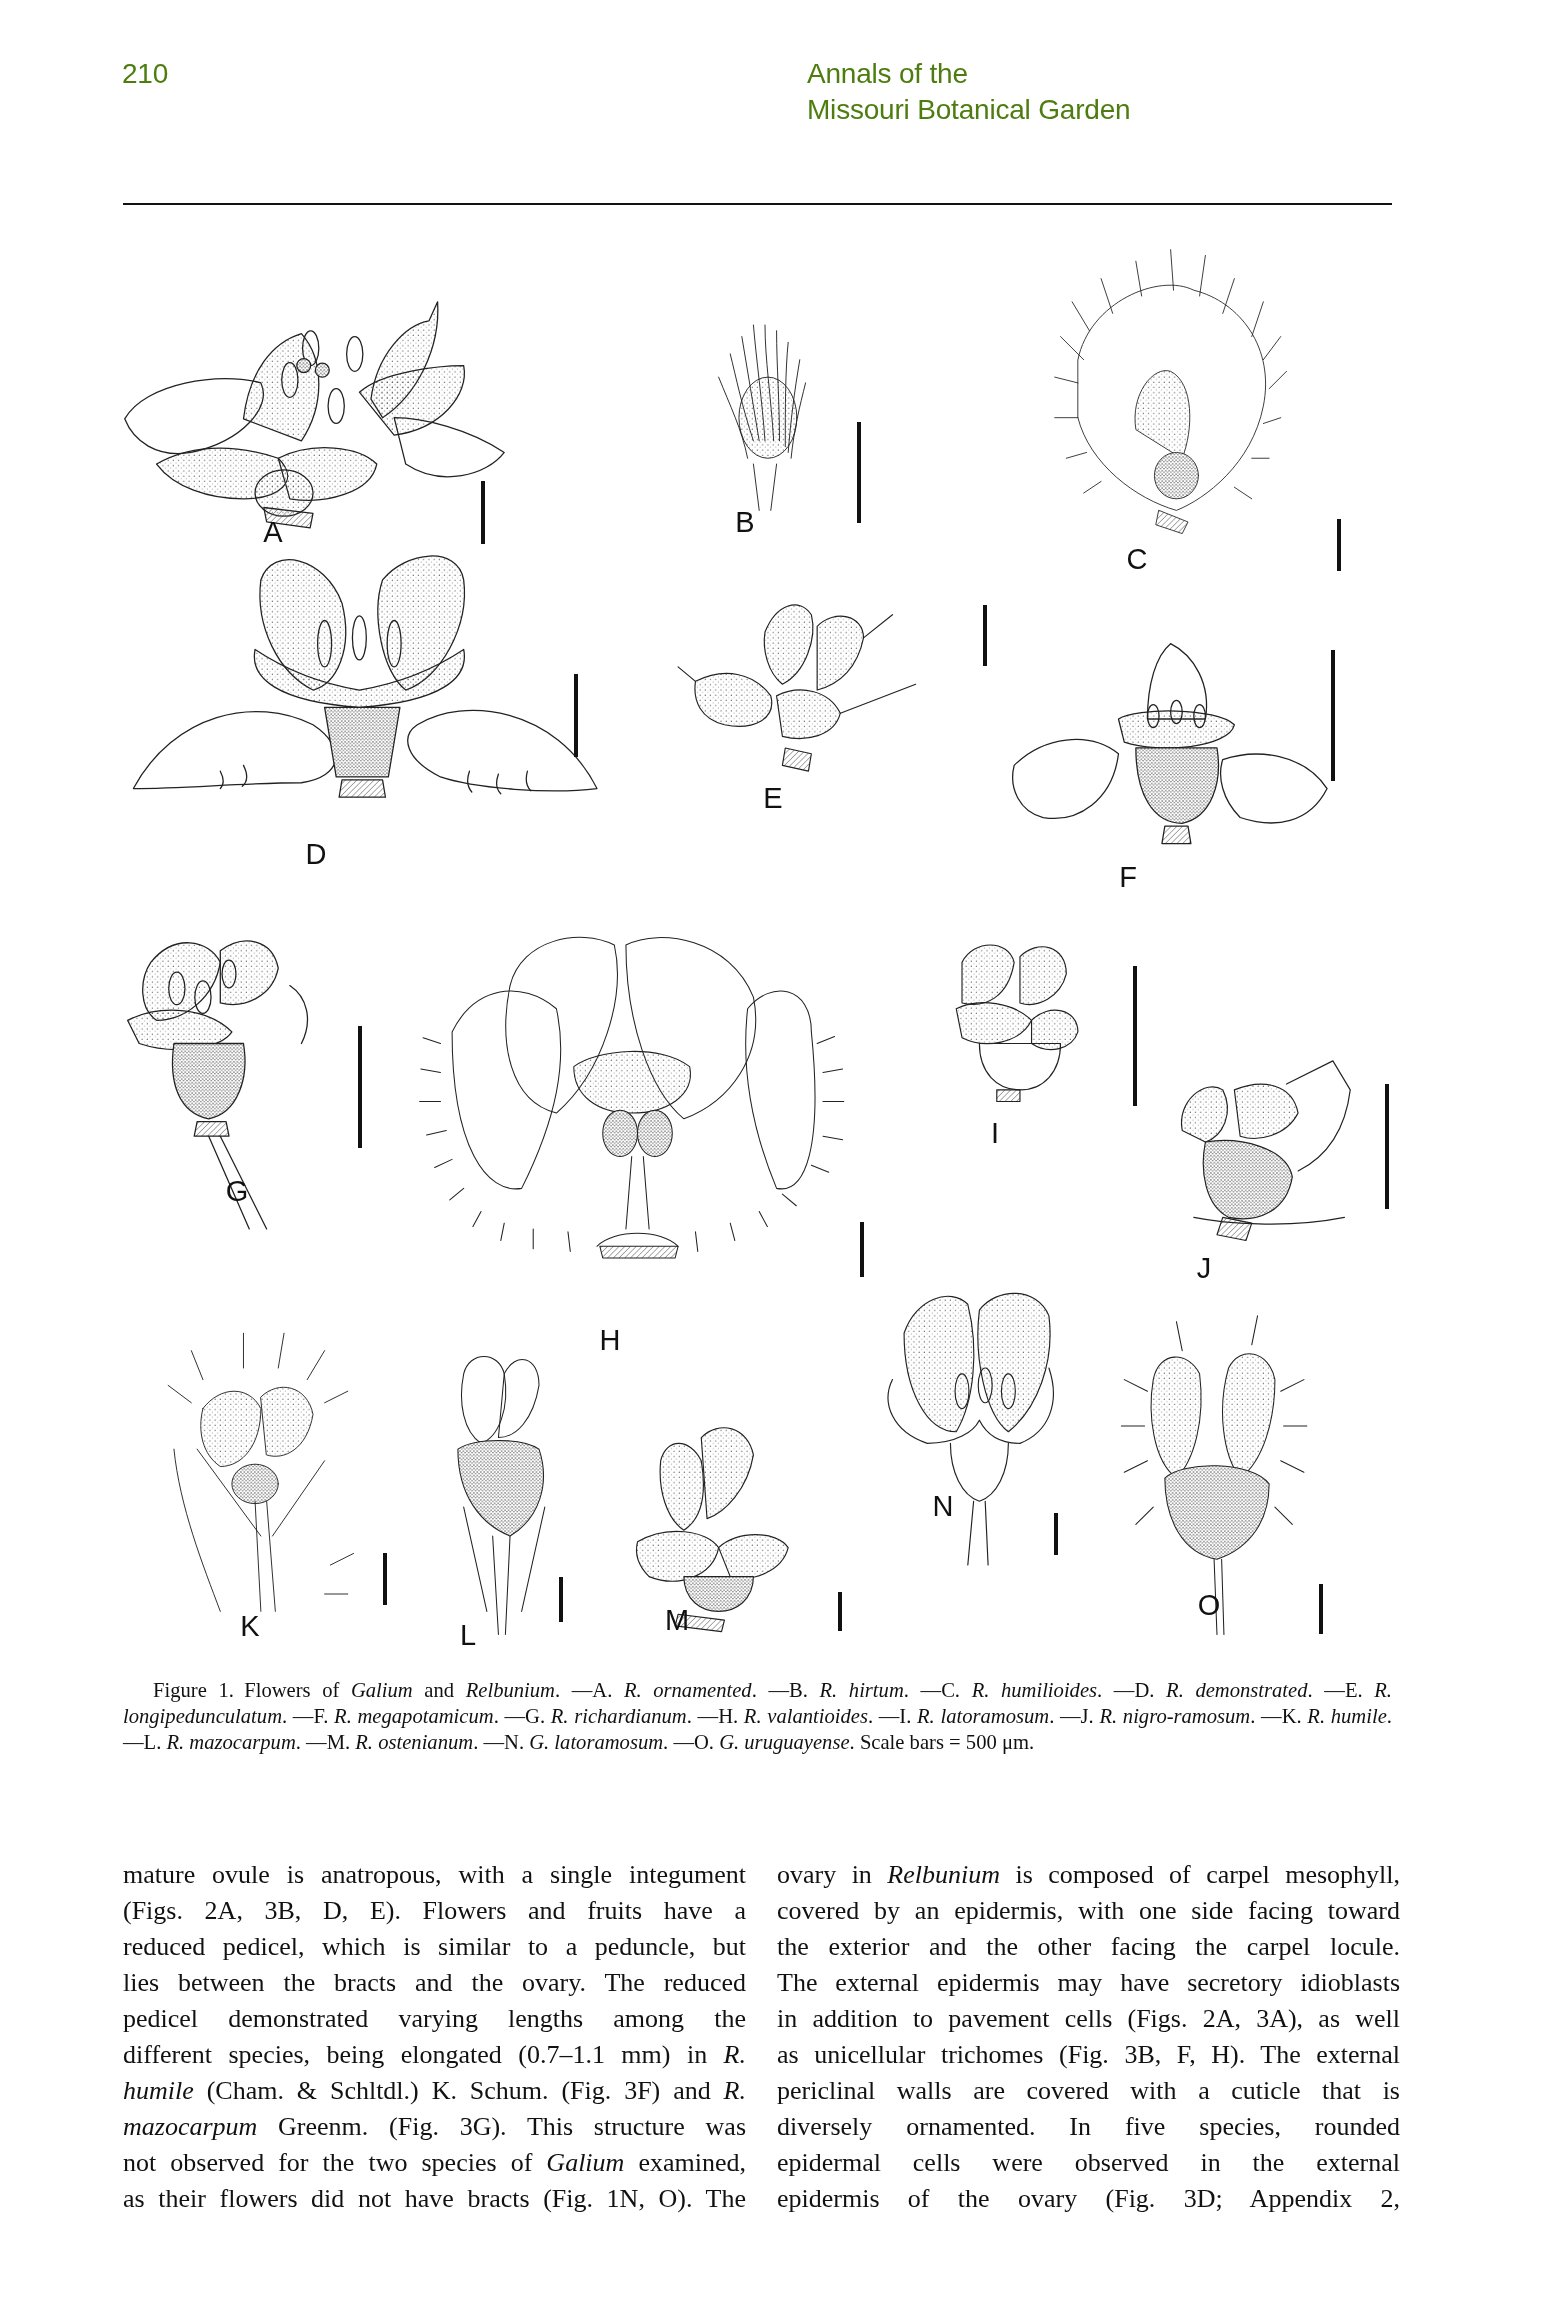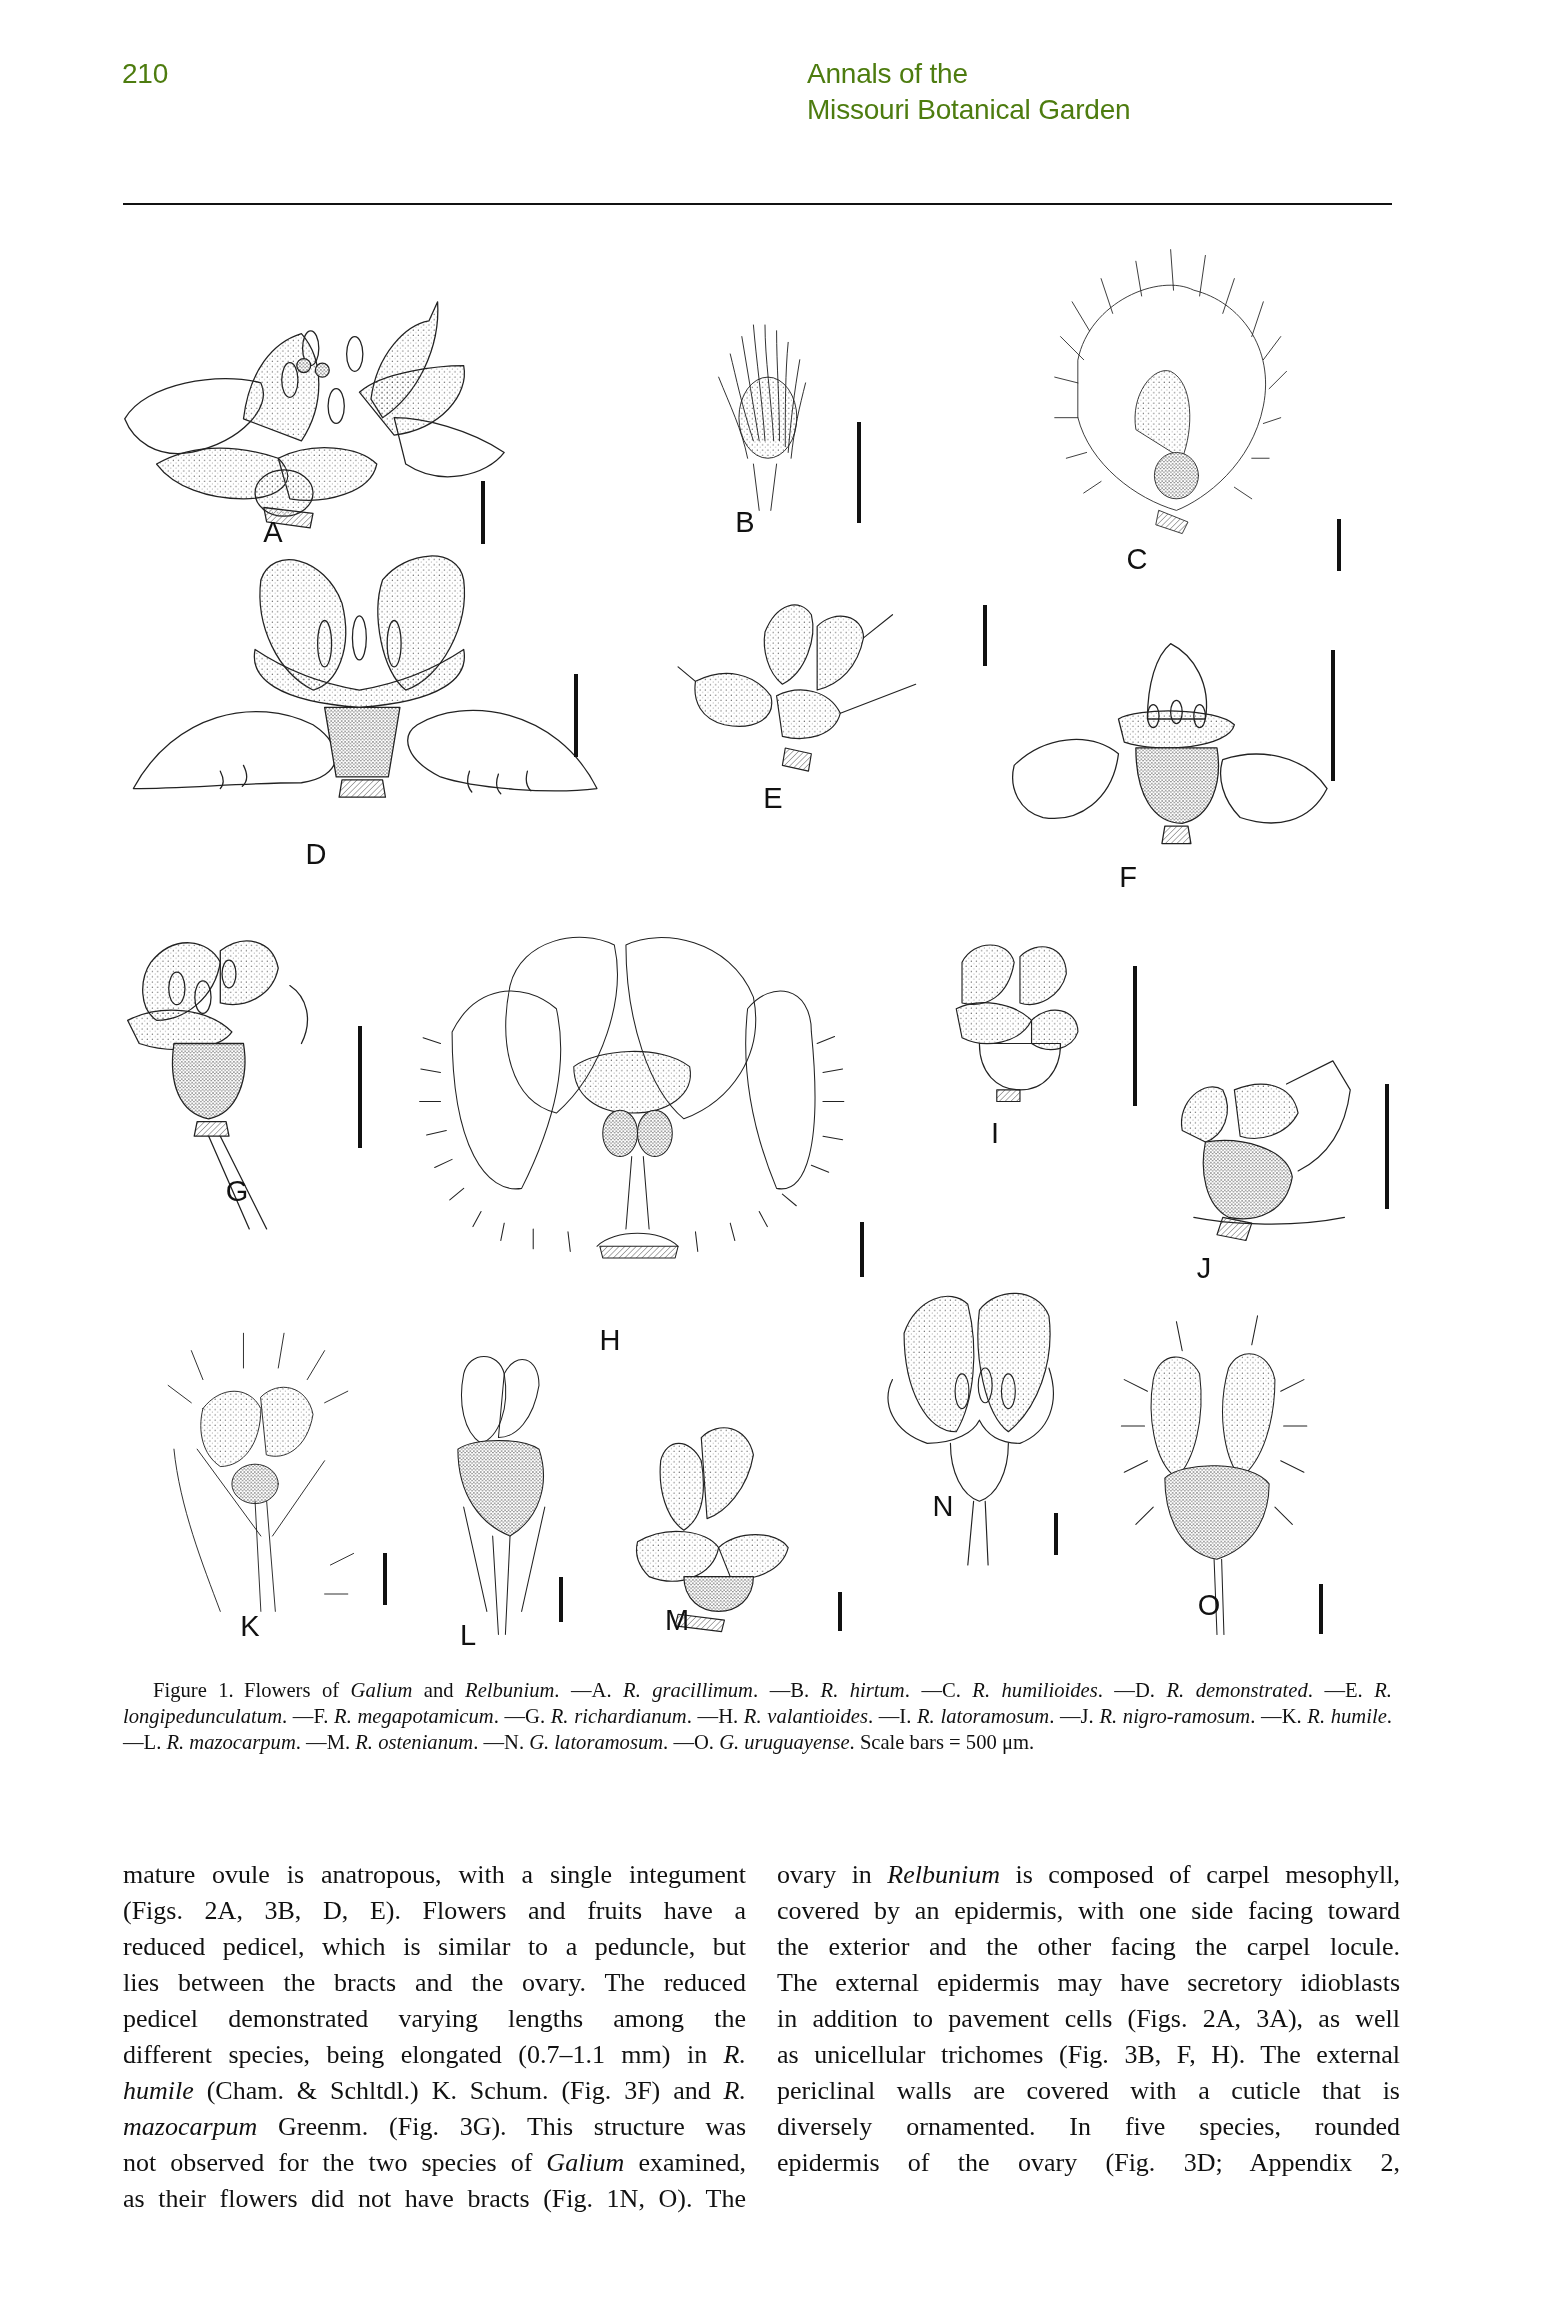--- a/index.html
+++ b/index.html
@@ -230,21 +230,21 @@
   <div class="scale-bar" style="left:1269px; top:852px; height:125px;"></div>
   <div class="scale-bar" style="left:267px; top:1321px; height:52px;"></div>
   <div class="scale-bar" style="left:443px; top:1345px; height:45px;"></div>
   <div class="scale-bar" style="left:722px; top:1360px; height:39px;"></div>
   <div class="scale-bar" style="left:938px; top:1281px; height:42px;"></div>
   <div class="scale-bar" style="left:1203px; top:1352px; height:50px;"></div>
 </div>
 
 <div class="caption">
   <span class="indent"></span><span class="fig-no">Figure 1.</span><span><span>Flowers of </span><i>Galium</i><span> and </span><i>Relbunium</i><span>.</span></span>
-  <span class="cap-seg">—A. <i>R. gracillimum</i>.</span>
+  <span class="cap-seg">—A. <i>R. ornamented</i>.</span>
   <span class="cap-seg">—B. <i>R. hirtum</i>.</span>
   <span class="cap-seg">—C. <i>R. humilioides</i>.</span>
   <span class="cap-seg">—D. <i>R. demonstrated</i>.</span>
   <span class="cap-seg">—E. <i>R. longipedunculatum</i>.</span>
   <span class="cap-seg">—F. <i>R. megapotamicum</i>.</span>
   <span class="cap-seg">—G. <i>R. richardianum</i>.</span>
   <span class="cap-seg">—H. <i>R. valantioides</i>.</span>
   <span class="cap-seg">—I. <i>R. latoramosum</i>.</span>
   <span class="cap-seg">—J. <i>R. nigro-ramosum</i>.</span>
   <span class="cap-seg">—K. <i>R. humile</i>.</span>
@@ -270,15 +270,16 @@
 
 <div class="body-col" style="left:777px;">
   <span class="ln">ovary in <i>Relbunium</i> is composed of carpel mesophyll,</span>
   <span class="ln">covered by an epidermis, with one side facing toward</span>
   <span class="ln">the exterior and the other facing the carpel locule.</span>
   <span class="ln">The external epidermis may have secretory idioblasts</span>
   <span class="ln">in addition to pavement cells (Figs. 2A, 3A), as well</span>
   <span class="ln">as unicellular trichomes (Fig. 3B, F, H). The external</span>
   <span class="ln">periclinal walls are covered with a cuticle that is</span>
   <span class="ln">diversely ornamented. In five species, rounded</span>
+  <span class="ln">epidermal cells were observed in the external</span>
   <span class="ln last">epidermis of the ovary (Fig. 3D; Appendix 2,</span>
 </div>
 
 
 </body></html>

